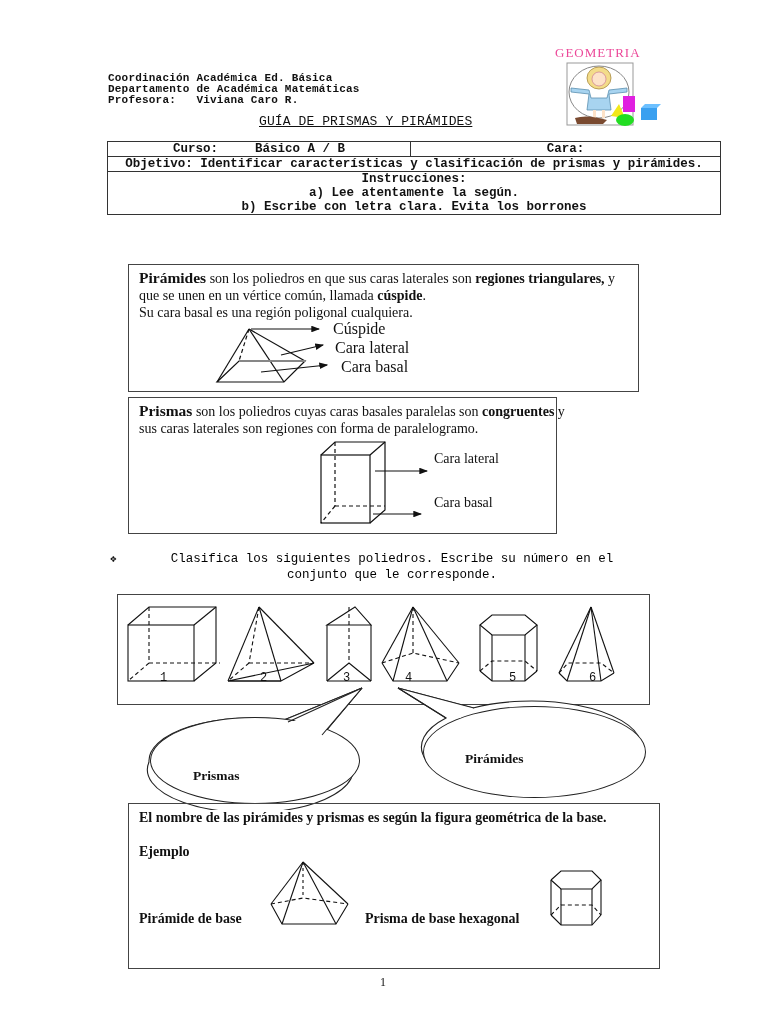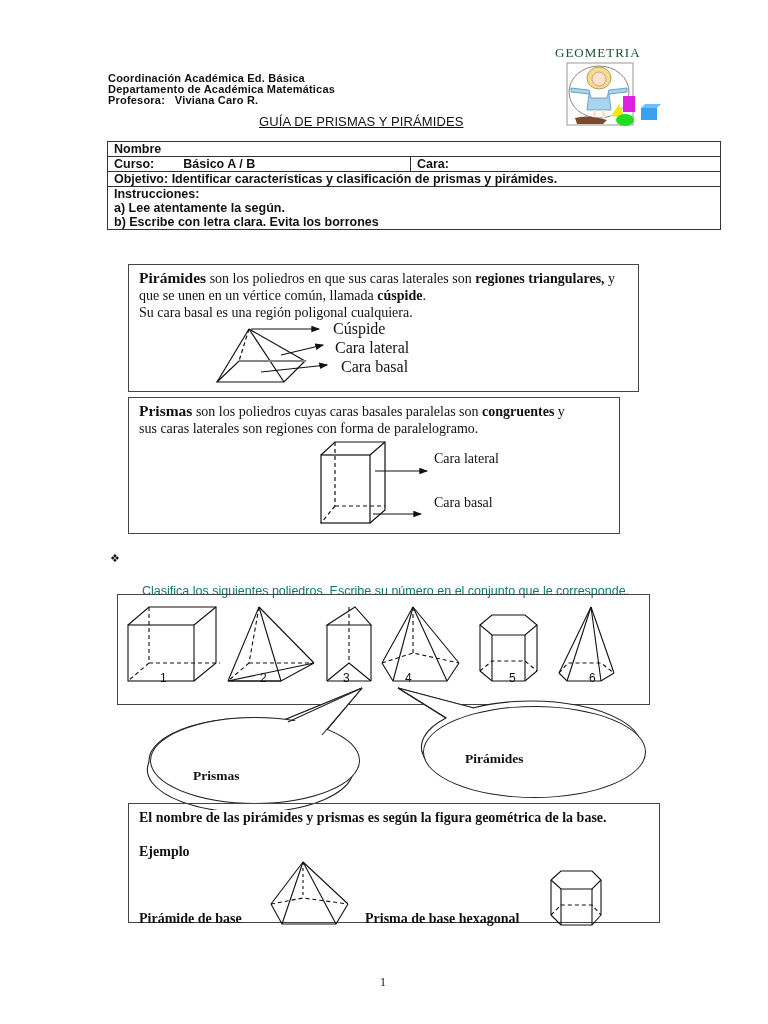--- a/index.html
+++ b/index.html
@@ -1,30 +1,30 @@
 <!DOCTYPE html>
 <html><head>
 <meta charset="utf-8">
 <style>
   html, body { margin:0; padding:0; }
   body { width:768px; height:1024px; background:#ffffff; position:relative; overflow:hidden; color:#111; }
   .abs { position:absolute; }
-  .sans { font-family: Liberation Sans, sans-serif; }
+  .sans { font-family: Liberation Mono, monospace; text-align: center; }
   .serif { font-family: "Liberation Serif", serif; }
   .hdr-line { font-size:11px; font-weight:bold; line-height:11.5px; letter-spacing:0.2px; }
   .title { font-size:13px; text-decoration:underline; letter-spacing:0.1px;margin-top:8px; }
-  .logo-title { font-size:13px; letter-spacing:1px; color:#14532d; }
+  .logo-title { font-size:13px; letter-spacing:1px; color:#ec4899; }
   table.info { border-collapse:collapse; width:614px; }
   table.info td { border:1px solid #333; padding:0 6px; font-size:12.5px; font-weight:bold; line-height:14px; height:14px; vertical-align:top; }
   .box { border:1.5px solid #444; box-sizing:border-box; }
   .def { font-size:14px; line-height:17px; }
   .def b.big { font-size:15.5px; }
   .lbl { font-size:16px; }
   .lbl2 { font-size:14px; }
-  .instr { font-size:12.5px; line-height:15.5px; color:#0f766e;margin-top:32px; }
+  .instr { font-size:12.5px; line-height:15.5px; color:#000000; }
   .bubble-text { font-size:13.5px; font-weight:bold; }
   .ex { font-size:14px; font-weight:bold; line-height:17px; }
   .pagenum { font-size:12px; }
   svg line, svg polyline, svg polygon, svg path { vector-effect:non-scaling-stroke; }
 </style>
 </head>
 <body>
 
 <div class="abs sans hdr-line" style="left:108px;top:73px;">Coordinación Académica Ed. Básica</div>
 <div class="abs sans hdr-line" style="left:108px;top:84px;">Departamento de Académica Matemáticas</div>
@@ -54,23 +54,20 @@
     <rect x="62" y="34" width="12" height="16" fill="#e020e0"></rect>
     <ellipse cx="64" cy="58" rx="9" ry="6" fill="#22dd22"></ellipse>
     <rect x="80" y="46" width="16" height="12" fill="#3aa0f0"></rect>
     <polygon points="80,46 84,42 100,42 96,46" fill="#6cc0ff"></polygon>
   </svg>
 </div>
 
 <div class="abs" style="left:107px;top:141px;">
   <table class="info sans">
     <tbody>
-        <tr>
-          <td colspan="2">Nombre</td>
-        </tr>
     <tr>
       <td style="width:290px;">
         <span>Curso:</span>
         <span style="display:inline-block;width:22px;"></span>
         <span>Básico A / B</span>
       </td>
       <td>Cara:</td>
     </tr>
     <tr>
           <td colspan="2">Objetivo: Identificar características y clasificación de prismas y pirámides.</td>
@@ -116,21 +113,21 @@
         <line x1="34" y1="34" x2="76" y2="24" marker-end="url(#ah)"></line>
         <line x1="14" y1="51" x2="80" y2="44" marker-end="url(#ah)"></line>
       </g>
     </svg>
   </div>
   <div class="abs serif lbl" style="left:204px;top:55px;">Cúspide</div>
   <div class="abs serif lbl" style="left:206px;top:74px;">Cara lateral</div>
   <div class="abs serif lbl" style="left:212px;top:93px;">Cara basal</div>
 </div>
 
-<div class="abs box" style="left:128px;top:397px;width:492px;height:137px;">
+<div class="abs box" style="left:128px;top:397px;width:429px;height:137px;">
   <div class="abs serif def" style="left:10px;top:4px;width:440px;">
     <b class="big">Prismas</b><span> son los poliedros cuyas  caras basales paralelas son </span><b>congruentes</b><span> y sus caras laterales son regiones con forma de paralelogramo.</span>
   </div>
   <div class="abs" style="left:190px;top:42px;">
     <svg width="70" height="86" viewBox="0 0 70 86">
       <g stroke="#111" stroke-width="1.2" fill="none">
         <rect x="2" y="15" width="49" height="68"></rect>
         <polyline points="2,15 16,2 66,2 66,70 51,83"></polyline>
         <line x1="51" y1="15" x2="66" y2="2"></line>
         <line x1="16" y1="2" x2="16" y2="66" stroke-dasharray="4,3"></line>
@@ -244,21 +241,21 @@
   <div class="abs serif bubble-text" style="left:41px;top:44px;">Pirámides</div>
 </div>
 
 <svg class="abs" style="left:140px;top:680px;" width="530" height="130" viewBox="0 0 530 130">
   <polygon points="150,43 222,8 180,57 162,52" fill="#fff" stroke="none"></polygon>
   <polyline points="148,42 222,8 182,55" fill="none" stroke="#222" stroke-width="1.1"></polyline>
   <polygon points="306,32 258,8 334,28 320,38" fill="#fff" stroke="none"></polygon>
   <polyline points="306,38 258,8 334,28" fill="none" stroke="#222" stroke-width="1.1"></polyline>
 </svg>
 
-<div class="abs box" style="left:128px;top:803px;width:532px;height:120px;padding-left:21px;">
+<div class="abs box" style="left:128px;top:803px;width:532px;height:166px;padding-left:21px;">
   <div class="abs serif ex" style="left:10px;top:5px;width:510px;">El nombre de las pirámides y prismas es según la figura geométrica de la base.</div>
   <div class="abs serif ex" style="left:10px;top:39px;">Ejemplo</div>
   <div class="abs serif ex" style="left:10px;top:106px;">Pirámide de base</div>
   <div class="abs serif ex" style="left:236px;top:106px;">Prisma de base hexagonal</div>
   <svg class="abs" style="left:0;top:0;" width="530" height="138" viewBox="0 0 530 138">
     <g stroke="#111" stroke-width="1.1" fill="none">
 
       <polyline points="142,100 153,120 207,120 219,100"></polyline>
       <line x1="174" y1="58" x2="142" y2="100"></line>
       <line x1="174" y1="58" x2="153" y2="120"></line>

